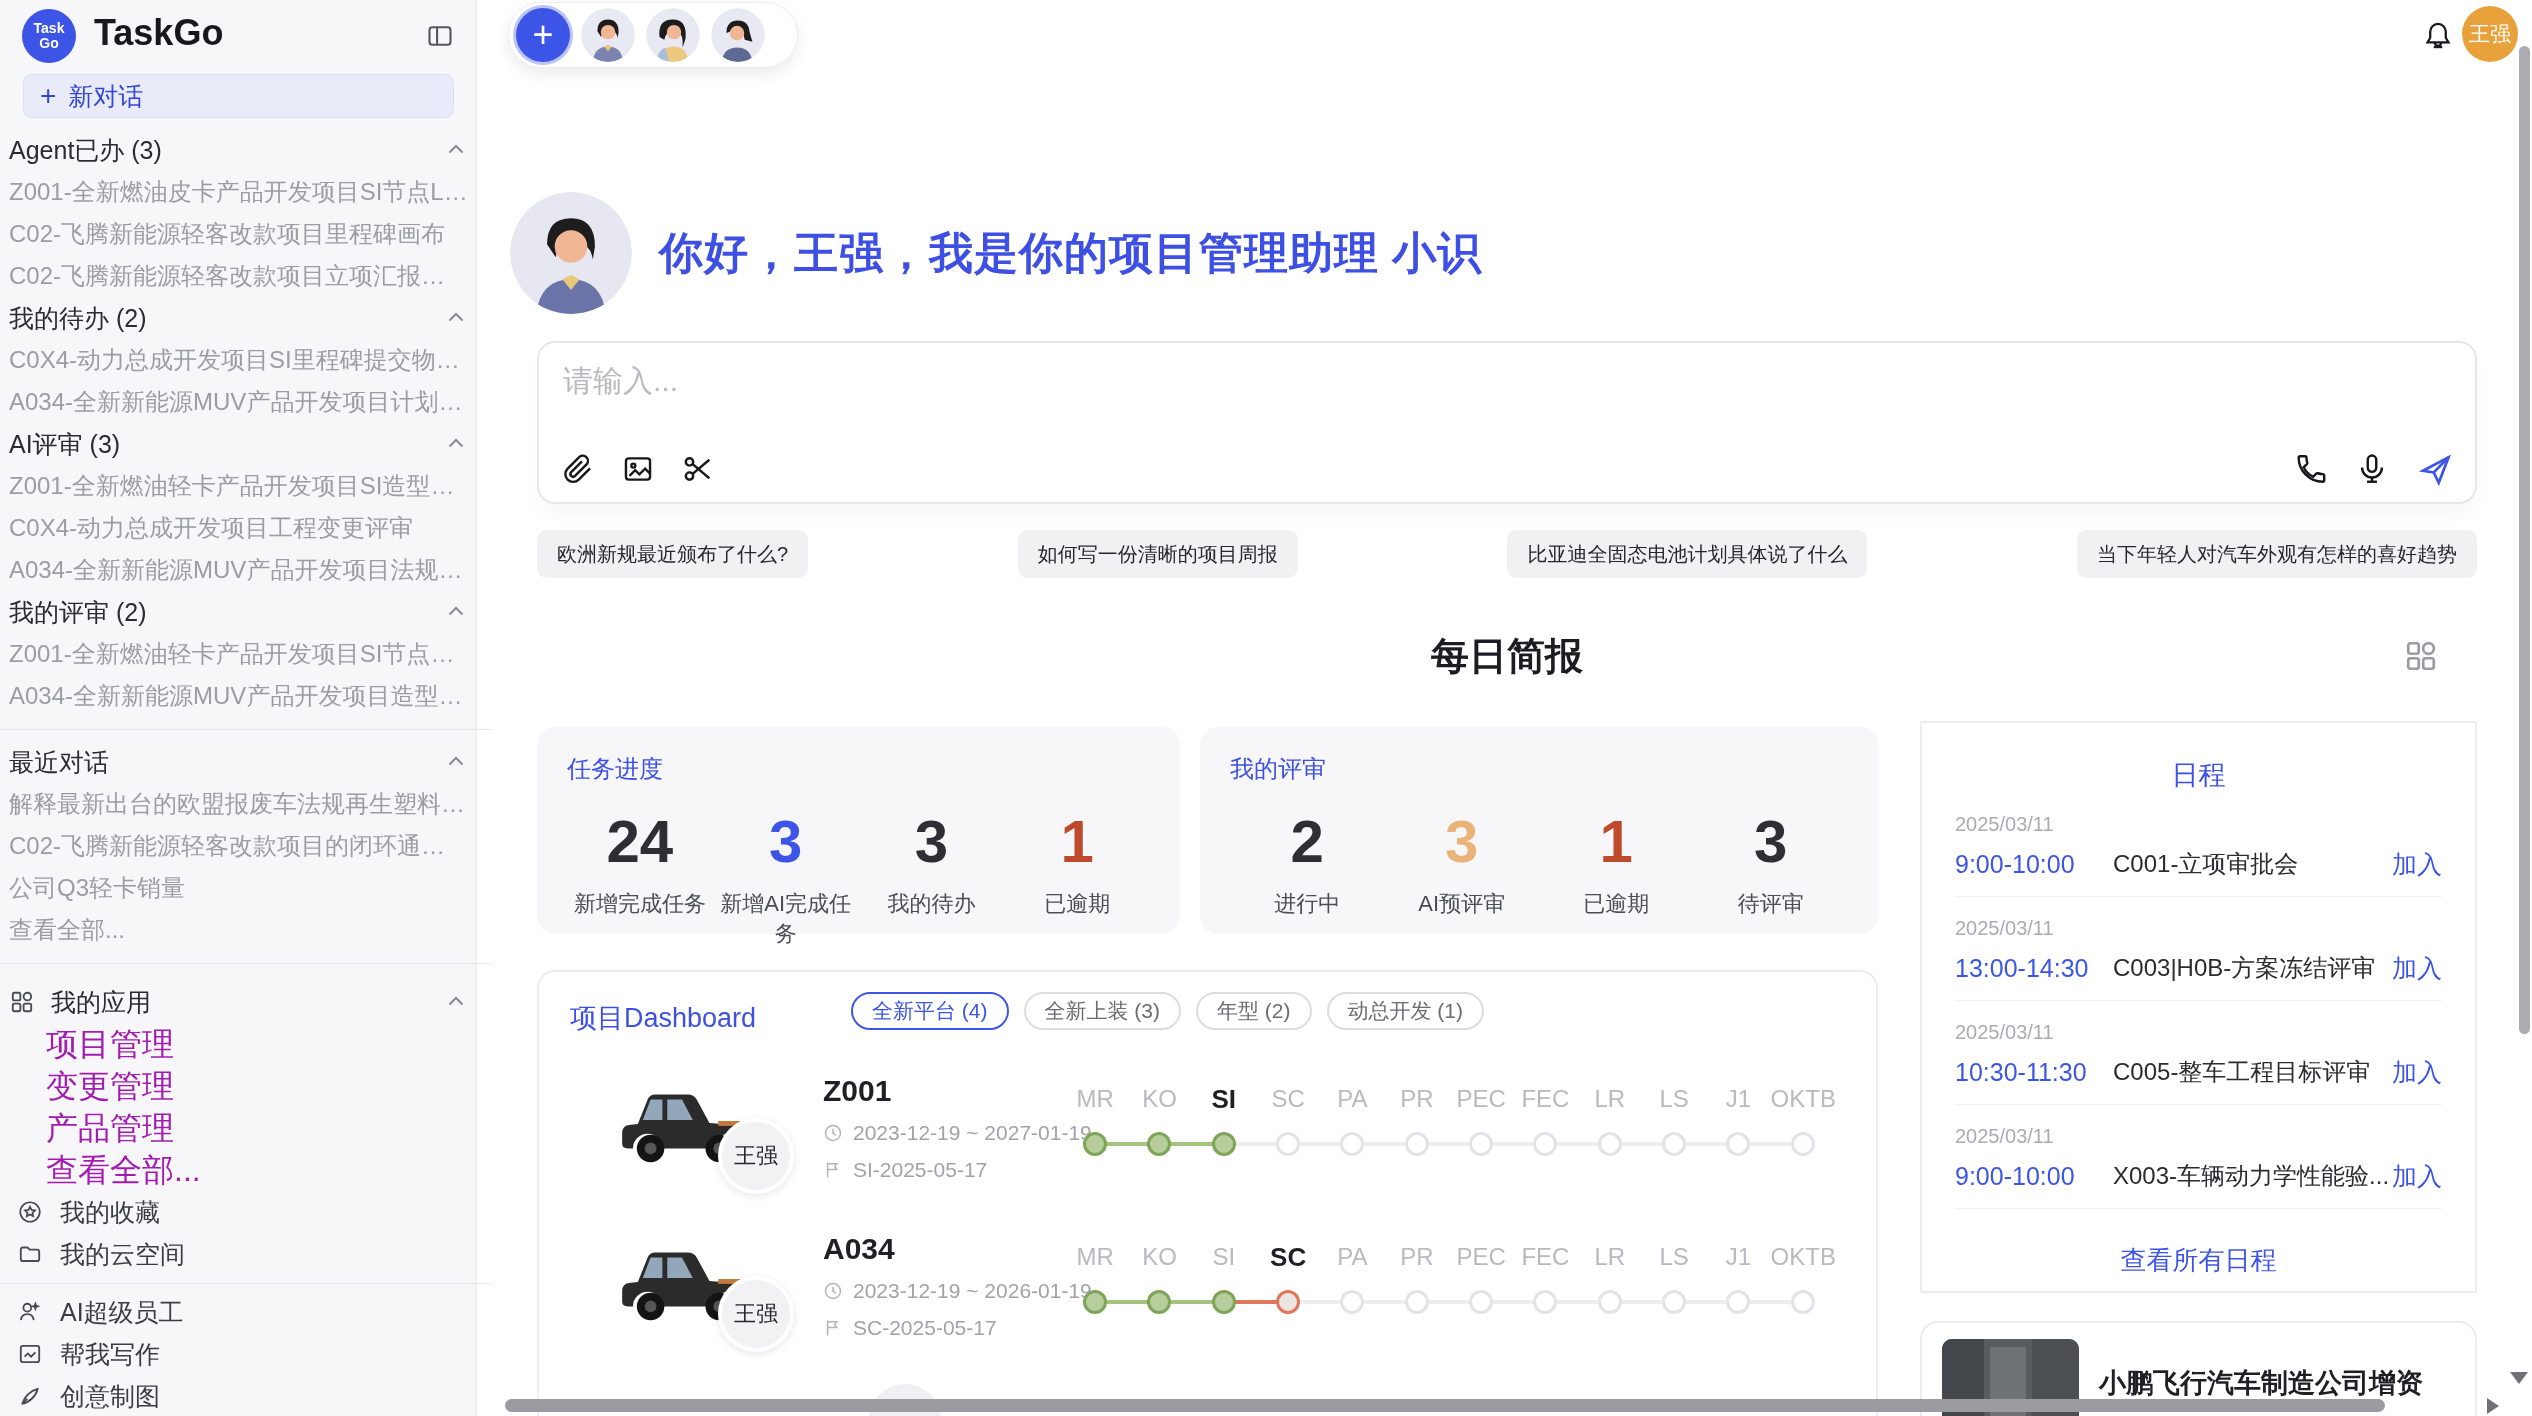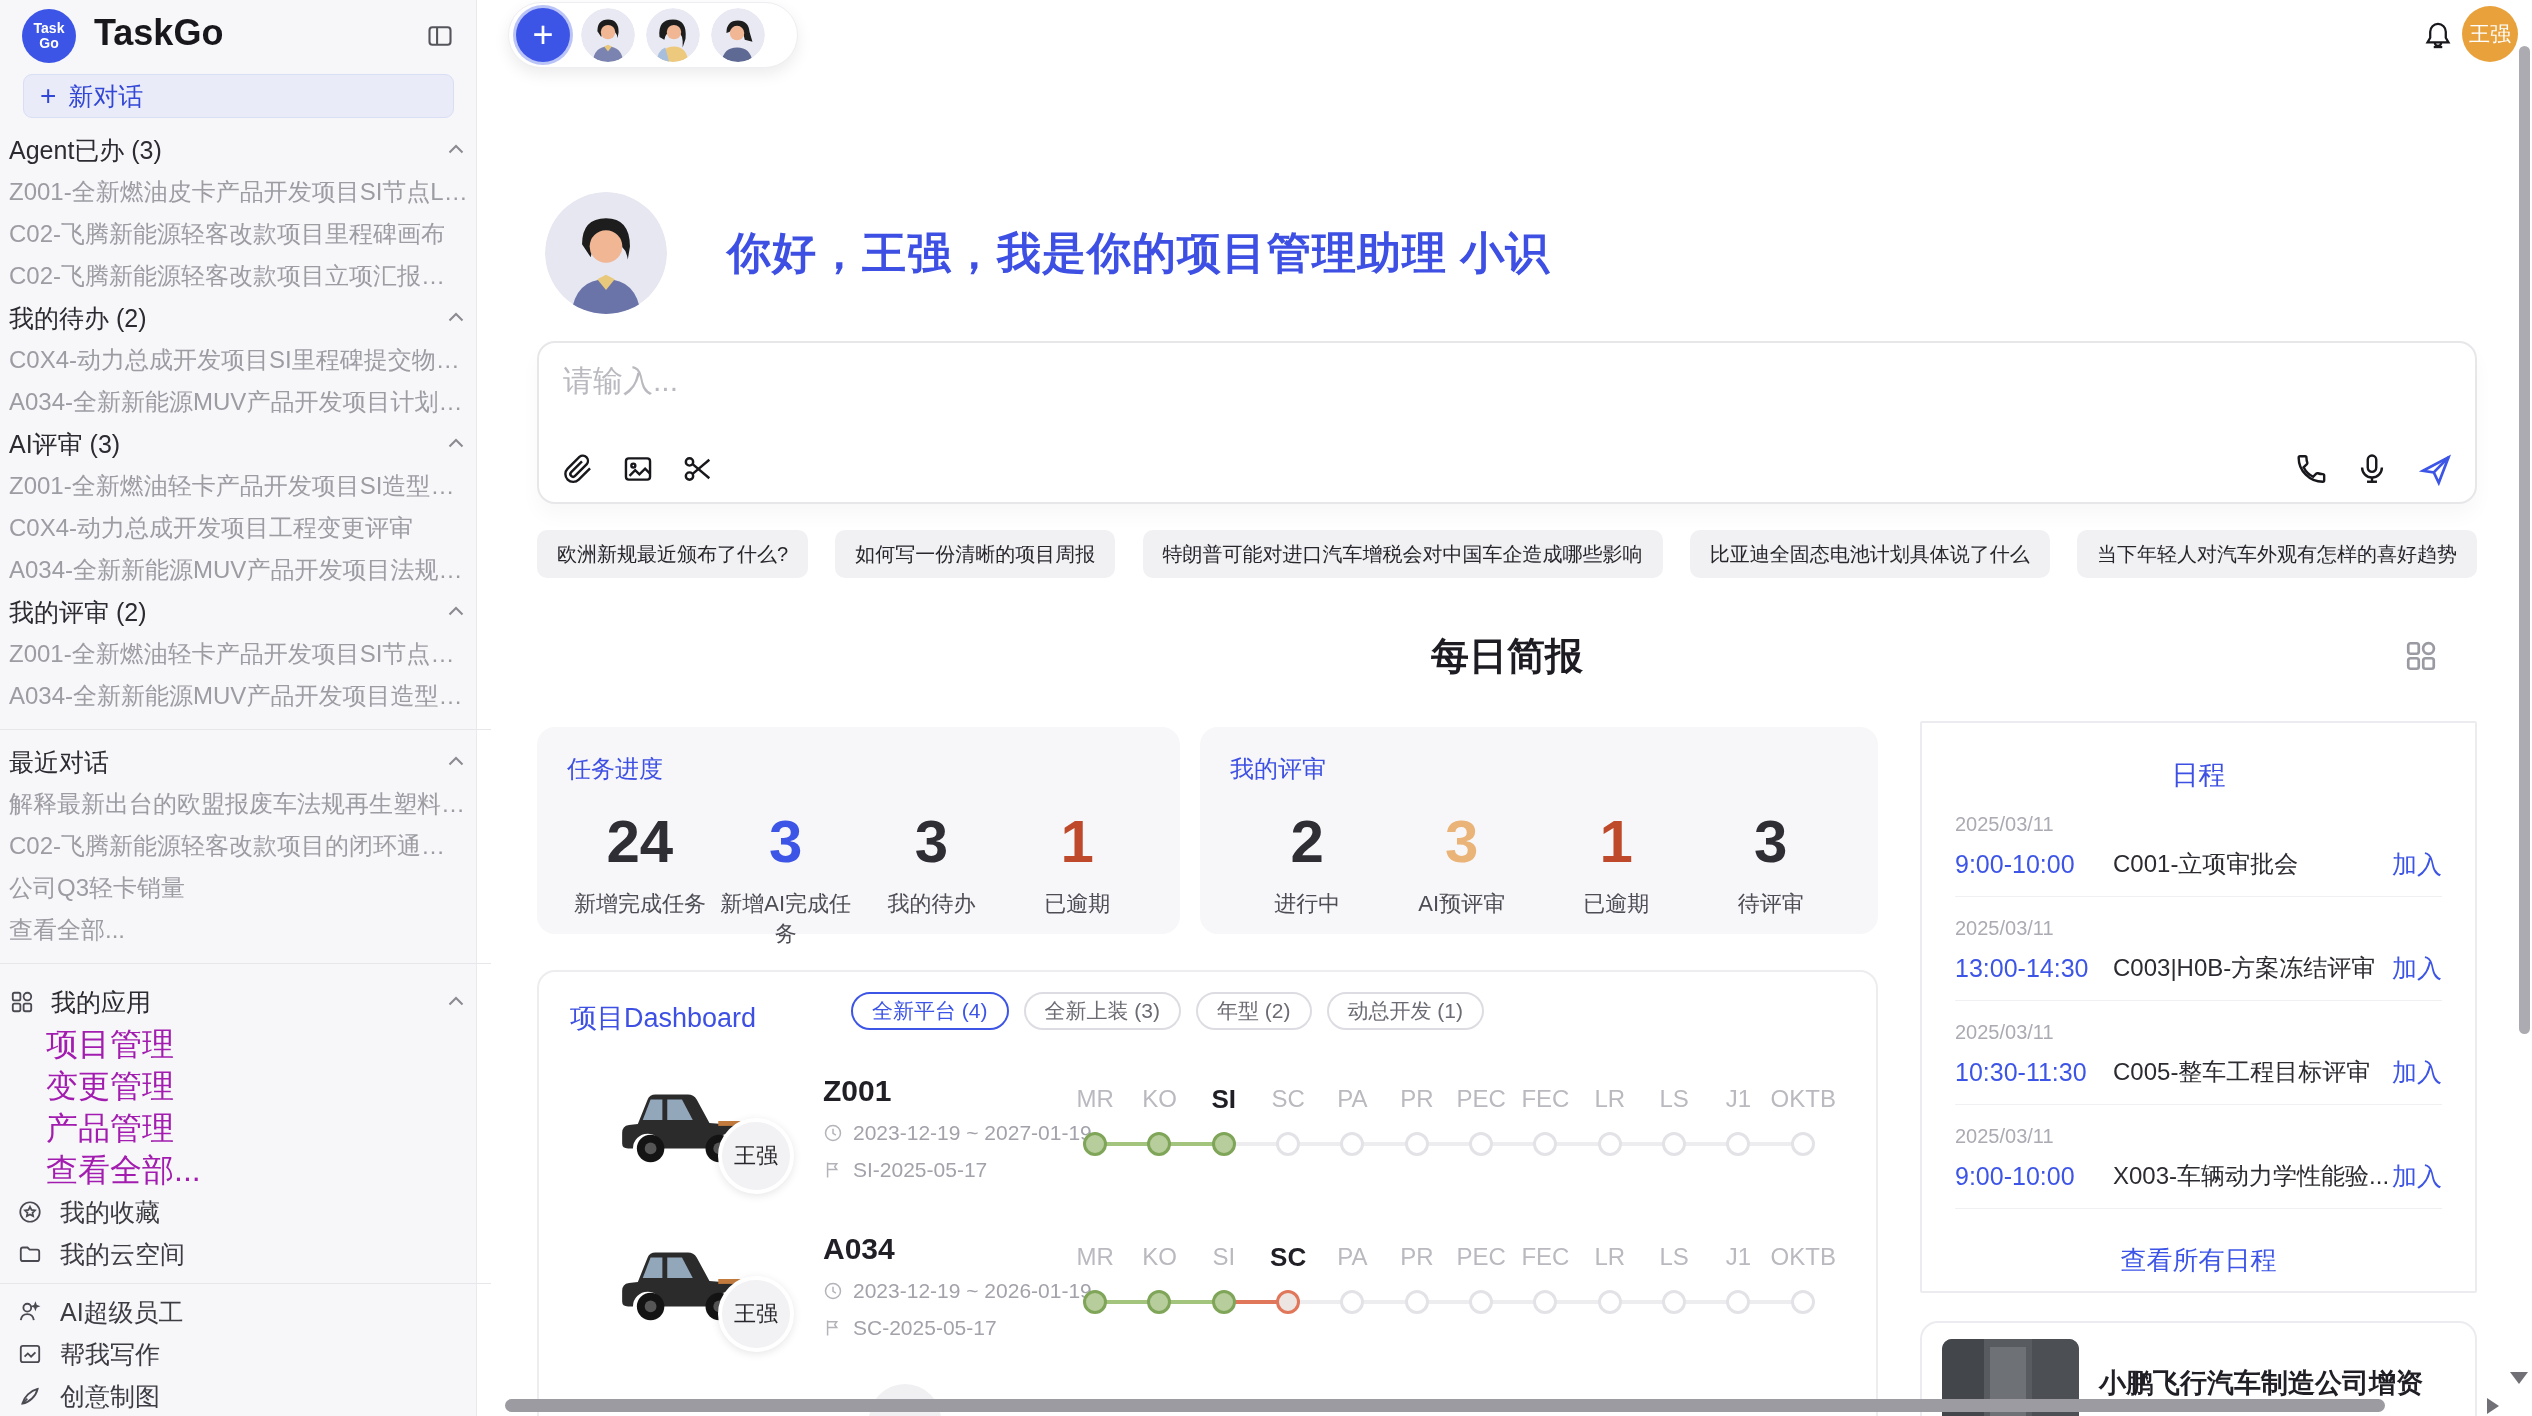--- a/index.html
+++ b/index.html
@@ -41,21 +41,21 @@
         gap:11px;padding:0 7px;box-sizing:border-box;}
   .plus-btn{width:54px;height:54px;border-radius:50%;background:#3d55e6;color:#fff;display:flex;
             align-items:center;justify-content:center;font-size:36px;font-weight:400;
             box-shadow:0 0 0 3px rgba(61,85,230,.35);cursor:pointer;}
   .tb-avatar{width:54px;height:54px;border-radius:50%;overflow:hidden;cursor:pointer;flex:none}
   .bell{position:absolute;left:2421px;top:17px;width:34px;height:38px;color:#17171c;cursor:pointer;}
   .user-badge{position:absolute;left:2462px;top:6px;width:56px;height:56px;border-radius:50%;background:#e9a23b;
               color:#fff;font-size:21px;display:flex;align-items:center;justify-content:center;cursor:pointer;}
 
   
-  .greeting{position:absolute;left:545px;top:192px;display:flex;align-items:center;gap:60px;}
+  .greeting{position:absolute;left:510px;top:192px;display:flex;align-items:center;gap:27px;}
   .greet-avatar{width:122px;height:122px;flex:none}
   .greet-text{font-size:44px;font-weight:700;color:#3d50e3;letter-spacing:1px;}
   .input-card{position:absolute;left:537px;top:341px;width:1940px;height:163px;background:#fff;
               border:2px solid #e7e7ea;border-radius:18px;box-sizing:border-box;box-shadow:0 12px 20px rgba(0,0,0,.03);}
   .msg{position:absolute;left:22px;top:16px;width:1650px;height:64px;border:none;outline:none;resize:none;
        font-family:"Liberation Sans","DejaVu Sans",sans-serif;font-size:30px;color:#333;background:transparent;}
   .msg::placeholder{color:#b9b9bf}
   .in-icons{position:absolute;left:22px;bottom:16px;display:flex;gap:26px;color:#17171c;align-items:center}
   .in-actions{position:absolute;right:24px;bottom:16px;display:flex;gap:28px;align-items:center;color:#17171c}
   .in-icons .ic,.in-actions .ic{width:34px;height:34px;cursor:pointer}
@@ -405,21 +405,20 @@
           <path d="M4 12.5L21 3.5 14.5 20.5 11.2 13.6z"></path>
             <line x1="11.2" y1="13.6" x2="21" y2="3.5"></line>
         </svg>
         </span>
     </div>
   </div>
 
   <div class="chips" id="chips">
       <div class="chip">欧洲新规最近颁布了什么?</div>
       <div class="chip">如何写一份清晰的项目周报</div>
-      <div class="chip">特朗普可能对进口汽车增税会对中国车企造成哪些影响</div>
       <div class="chip">比亚迪全固态电池计划具体说了什么</div>
       <div class="chip">当下年轻人对汽车外观有怎样的喜好趋势</div>
     </div>
 
   <div class="brief-head">
     <div class="brief-title">每日简报</div>
     <div class="layout-icon">
       <svg viewBox="0 0 24 24" width="36" height="36" fill="none" stroke="currentColor" stroke-width="1.8">
         <rect x="3.5" y="3.5" width="7" height="7" rx="1.5"></rect>
           <circle cx="17" cy="7" r="3.6"></circle>

